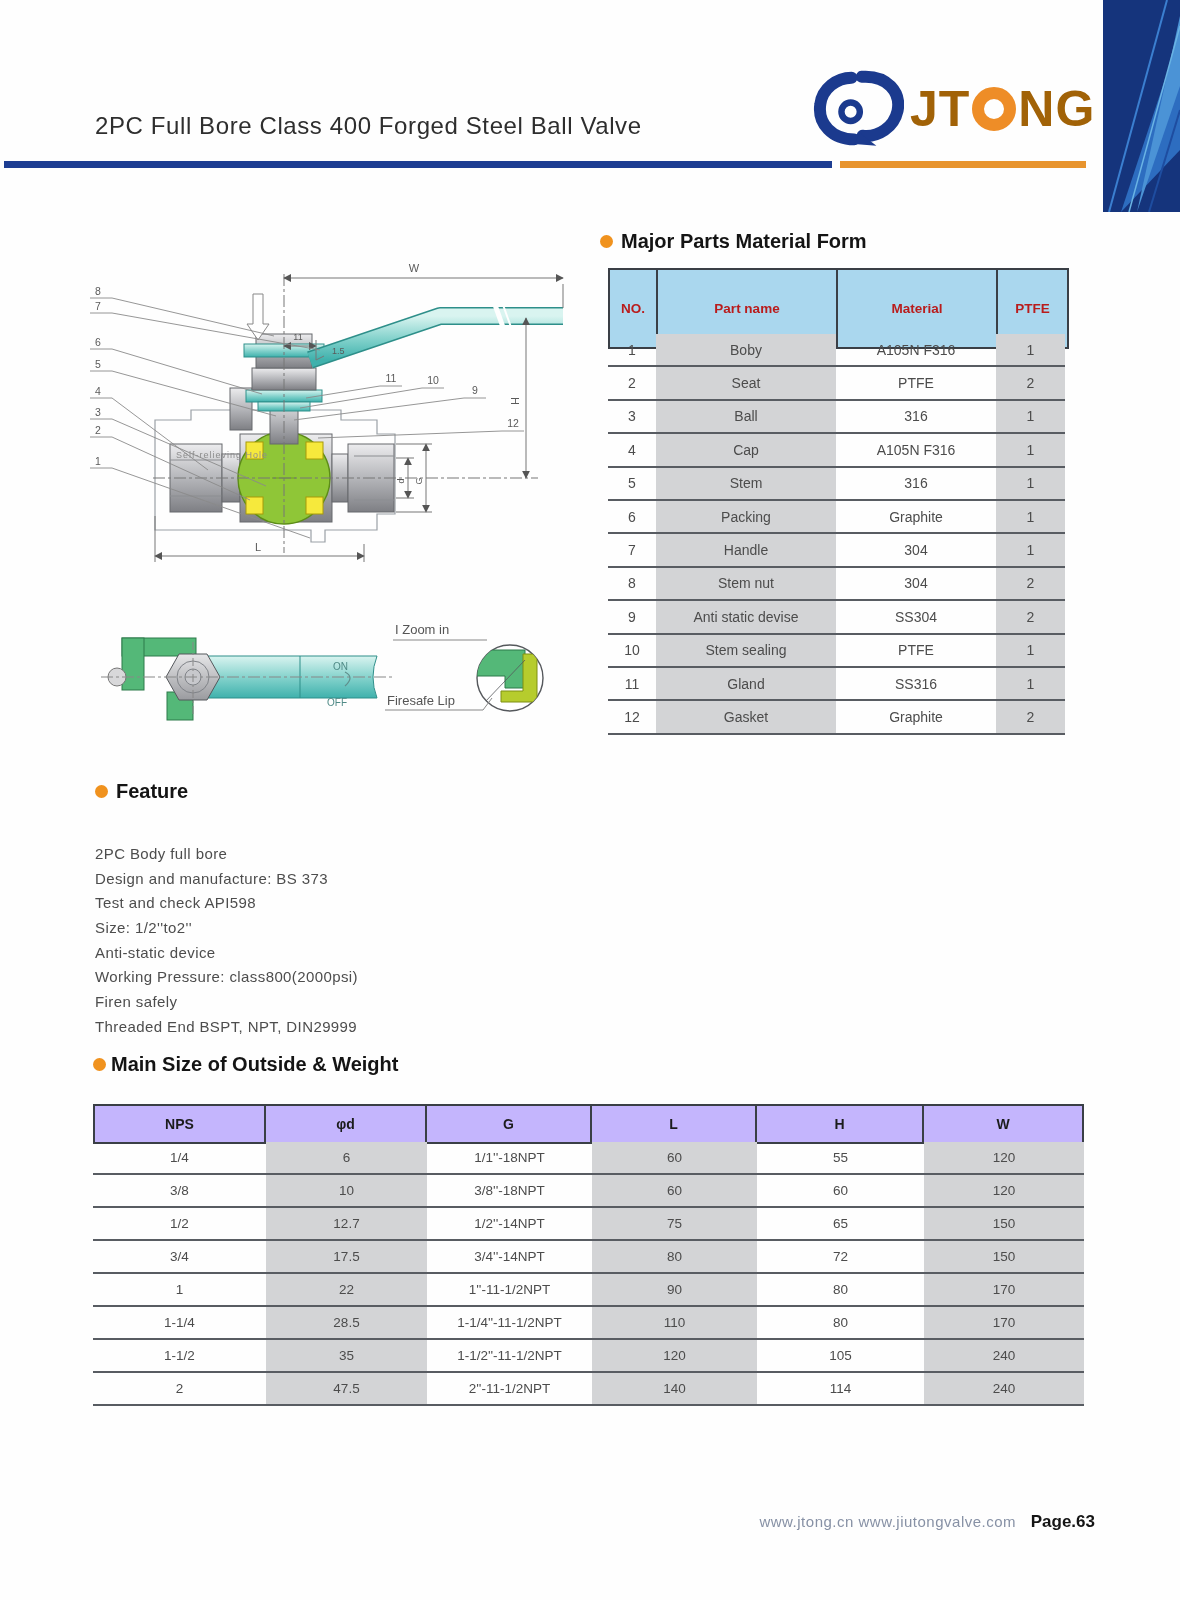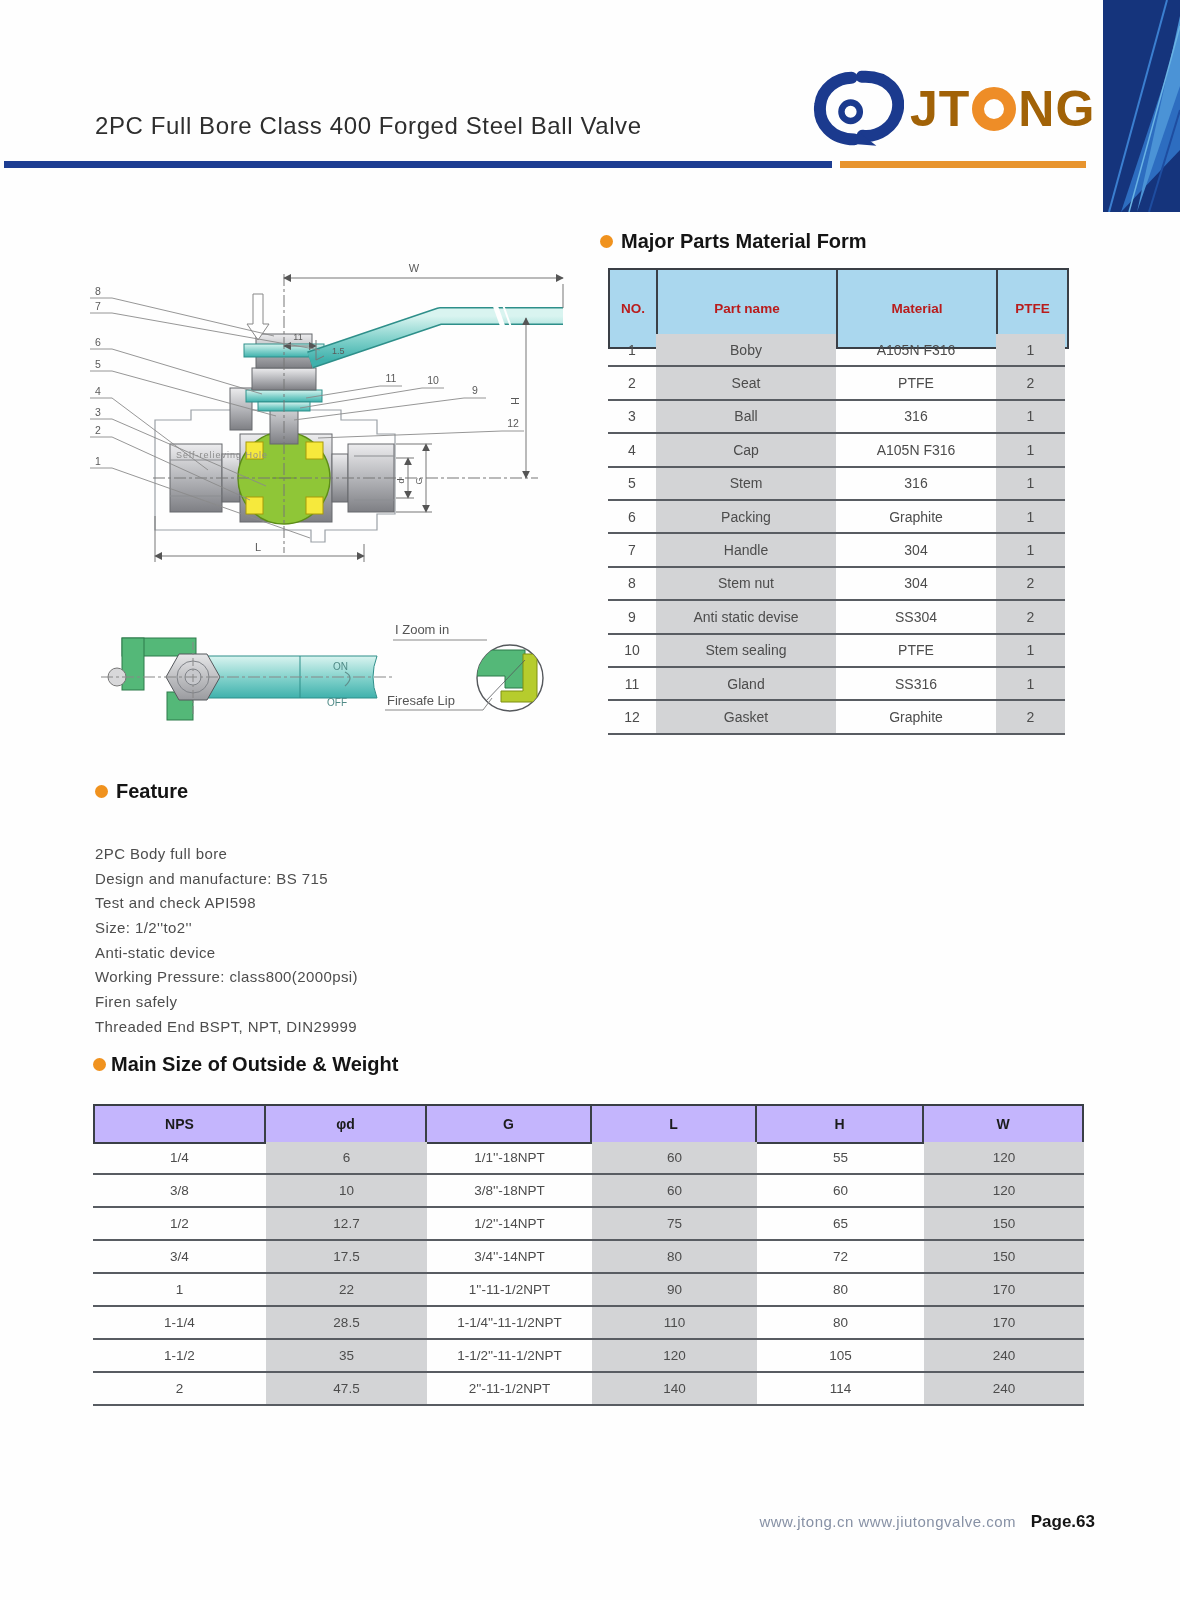--- a/index.html
+++ b/index.html
@@ -335,21 +335,21 @@
       <div class="c">Graphite</div>
       <div class="c g">2</div>
   </div>
 
   <div class="abs sec-head" style="left:95px;top:780px">
     <span class="dot"></span>
     <span>Feature</span>
   </div>
   <div class="abs feat-lines">
     <div>2PC Body full bore</div>
-    <div>Design and manufacture: BS 715</div>
+    <div>Design and manufacture: BS 373</div>
     <div>Test and check API598</div>
     <div>Size: 1/2''to2''</div>
     <div>Anti-static device</div>
     <div>Working Pressure: class800(2000psi)</div>
     <div>Firen safely</div>
     <div>Threaded End BSPT, NPT, DIN29999</div>
   </div>
 
   <div class="abs sec-head" style="left:93px;top:1053px;gap:5px">
     <span class="dot"></span>

